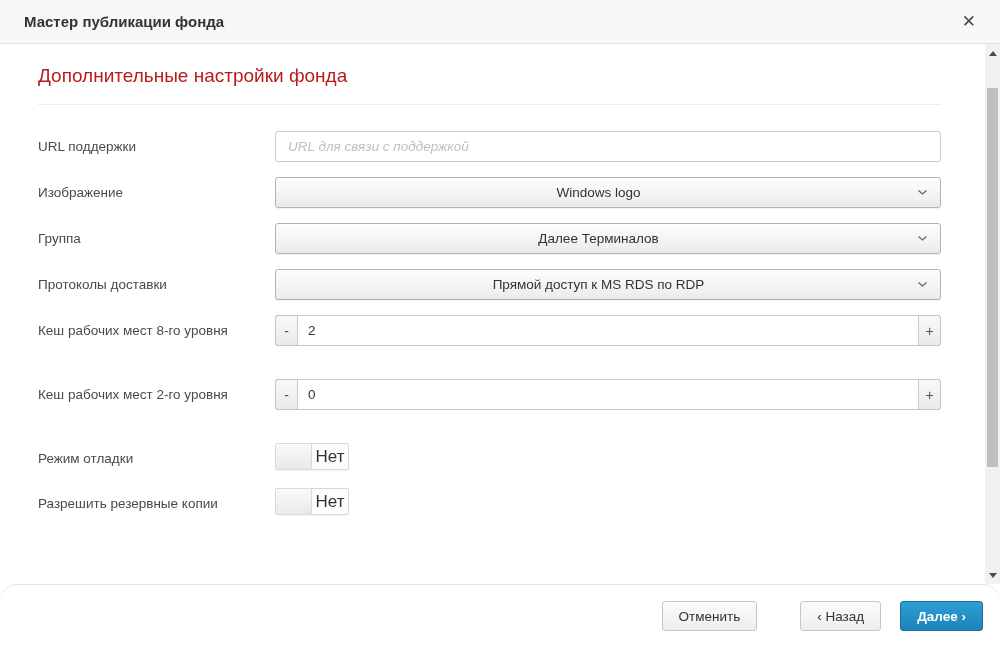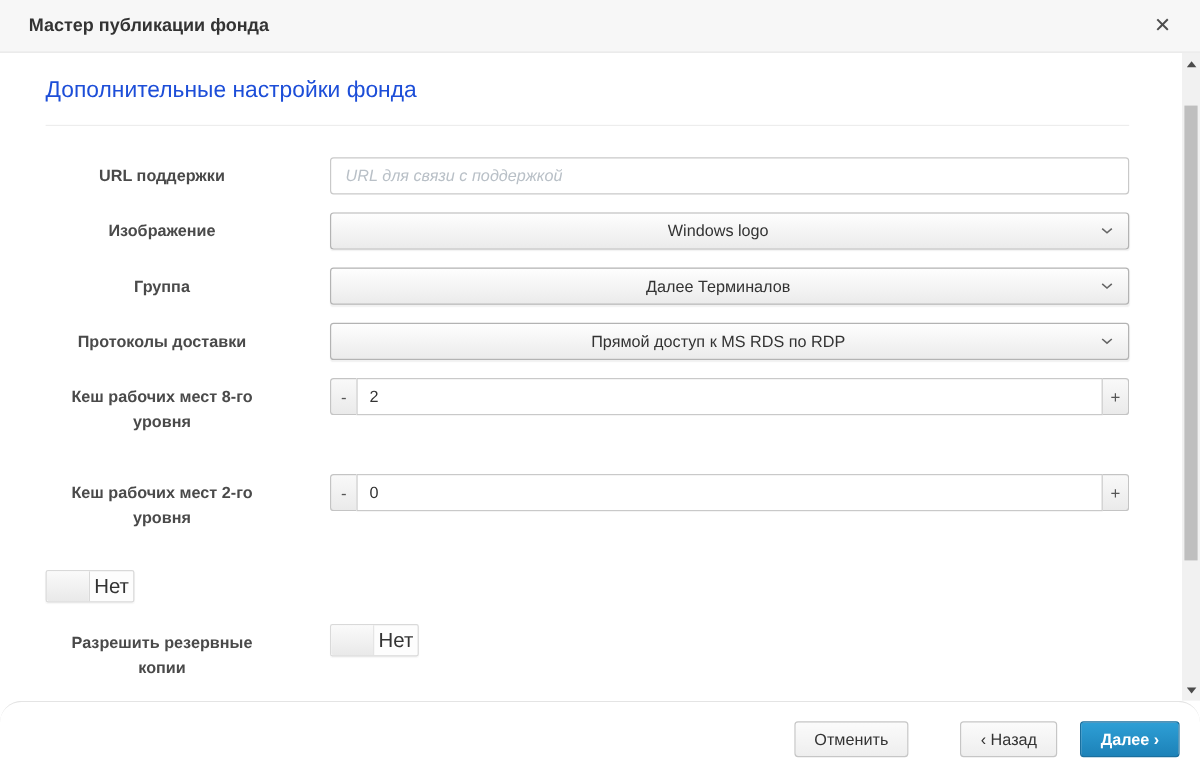--- a/index.html
+++ b/index.html
@@ -23,31 +23,31 @@
   .modal-title { font-size: 15px; font-weight: bold; color: #333; margin: 0; flex: 1; }
   .close-btn {
     font-size: 17px; color: #4d4d4d; line-height: 1;
     cursor: pointer; padding: 2px 4px; user-select: none;
   }
 
   
   .modal-body { flex: 1 1 auto; position: relative; overflow: hidden; background: #fff; }
   .content { padding: 21px 59px 0 38px; }
   .section-title {
-    font-size: 19px; font-weight: normal; color: #1d4ed8;
+    font-size: 19px; font-weight: normal; color: #b91c1c;
     margin: 0; padding-bottom: 17px;
     border-bottom: 1px solid #ededed;
   }
   .form { padding-top: 26px; }
   .form-row { display: flex; align-items: flex-start; margin-bottom: 15px; }
   .form-row.mb-lg { margin-bottom: 33px; }
   .form-row.mb-tg { margin-bottom: 18px; }
   .form-label {
     width: 194px; margin-right: 43px; flex: 0 0 194px;
-    text-align: center; font-weight: bold; font-size: 13.5px;
+    text-align: left; font-weight: normal; font-size: 13.5px;
     color: #4a4a4a; line-height: 21px; padding-top: 5px;
   }
   .control { flex: 1; min-width: 0; }
 
   .text-input {
     width: 100%; height: 31px;
     border: 1px solid #c9c9c9; border-radius: 3px;
     padding: 0 12px; font-size: 13.5px; color: #0f172a;
     font-family: "Liberation Sans", sans-serif;
     outline: none;
@@ -223,20 +223,21 @@
           <div class="control">
             <div class="stepper">
               <button class="step-btn minus">-</button>
               <input class="step-input" type="text" value="0" style="">
               <button class="step-btn plus">+</button>
             </div>
           </div>
         </div>
 
         <div class="form-row mb-tg">
+          <label class="form-label">Режим отладки</label>
           <div class="control">
             <div class="toggle">
               <span class="toggle-handle"></span>
               <span class="toggle-label">Нет</span>
             </div>
           </div>
         </div>
 
         <div class="form-row">
           <label class="form-label">Разрешить резервные копии</label>

